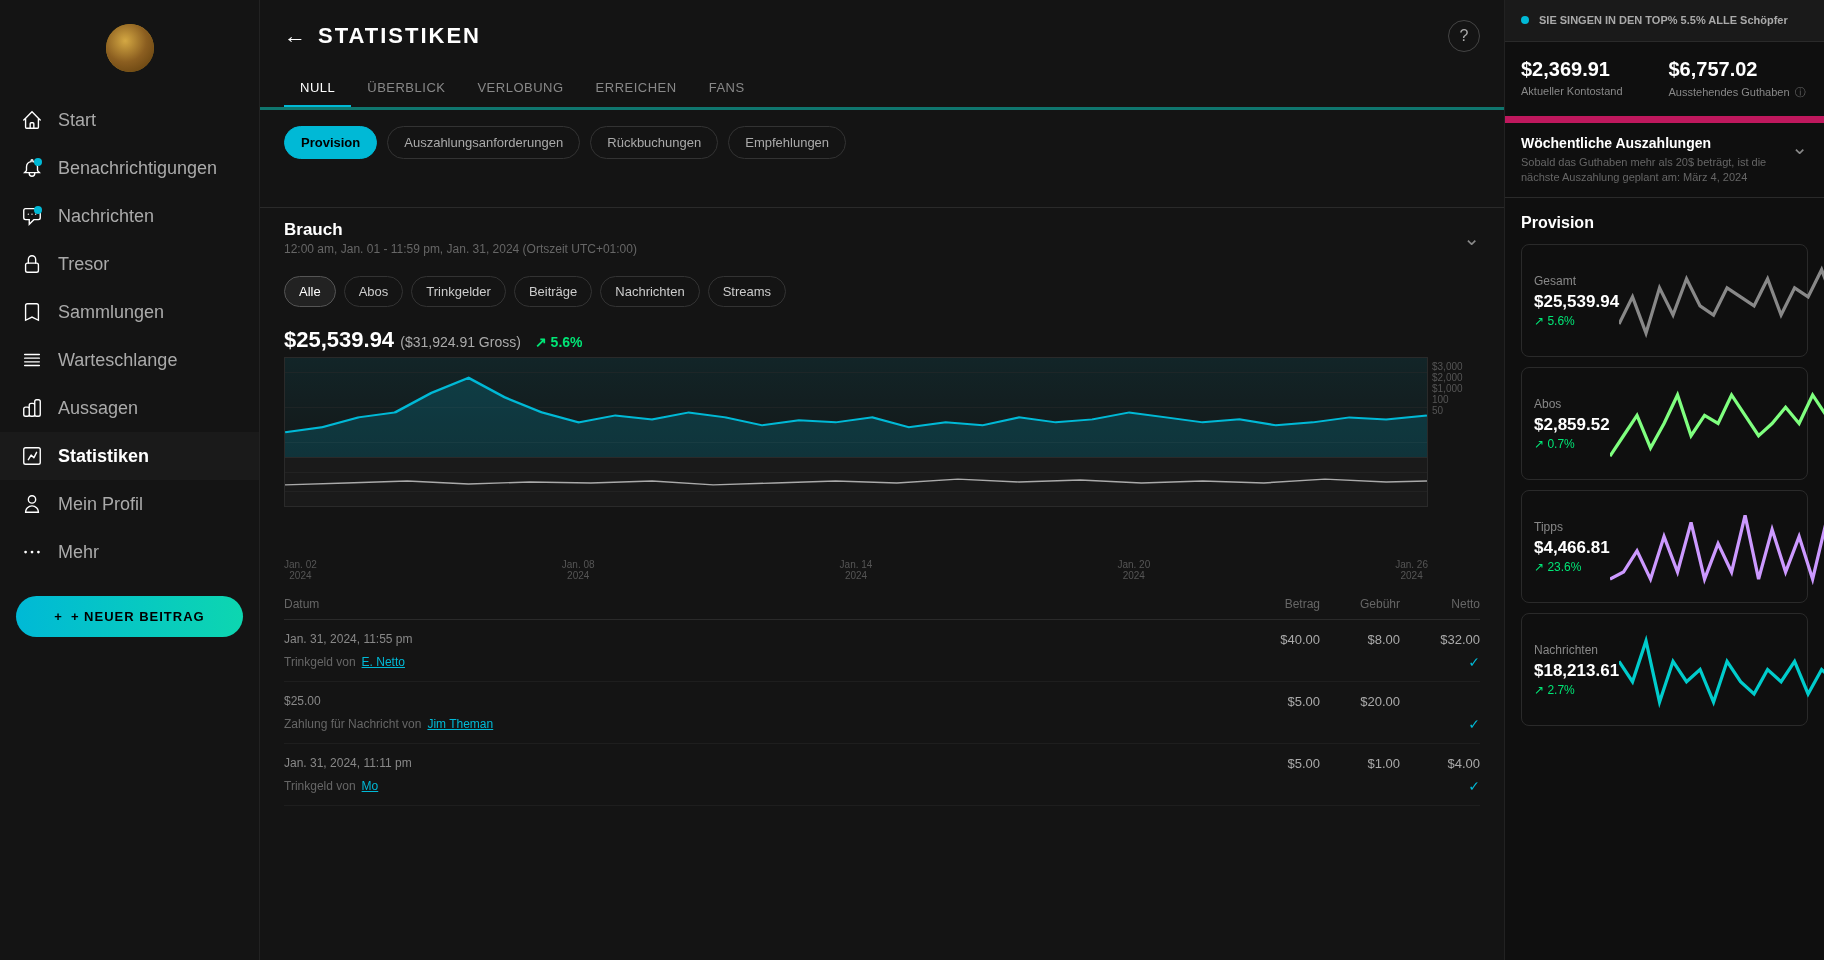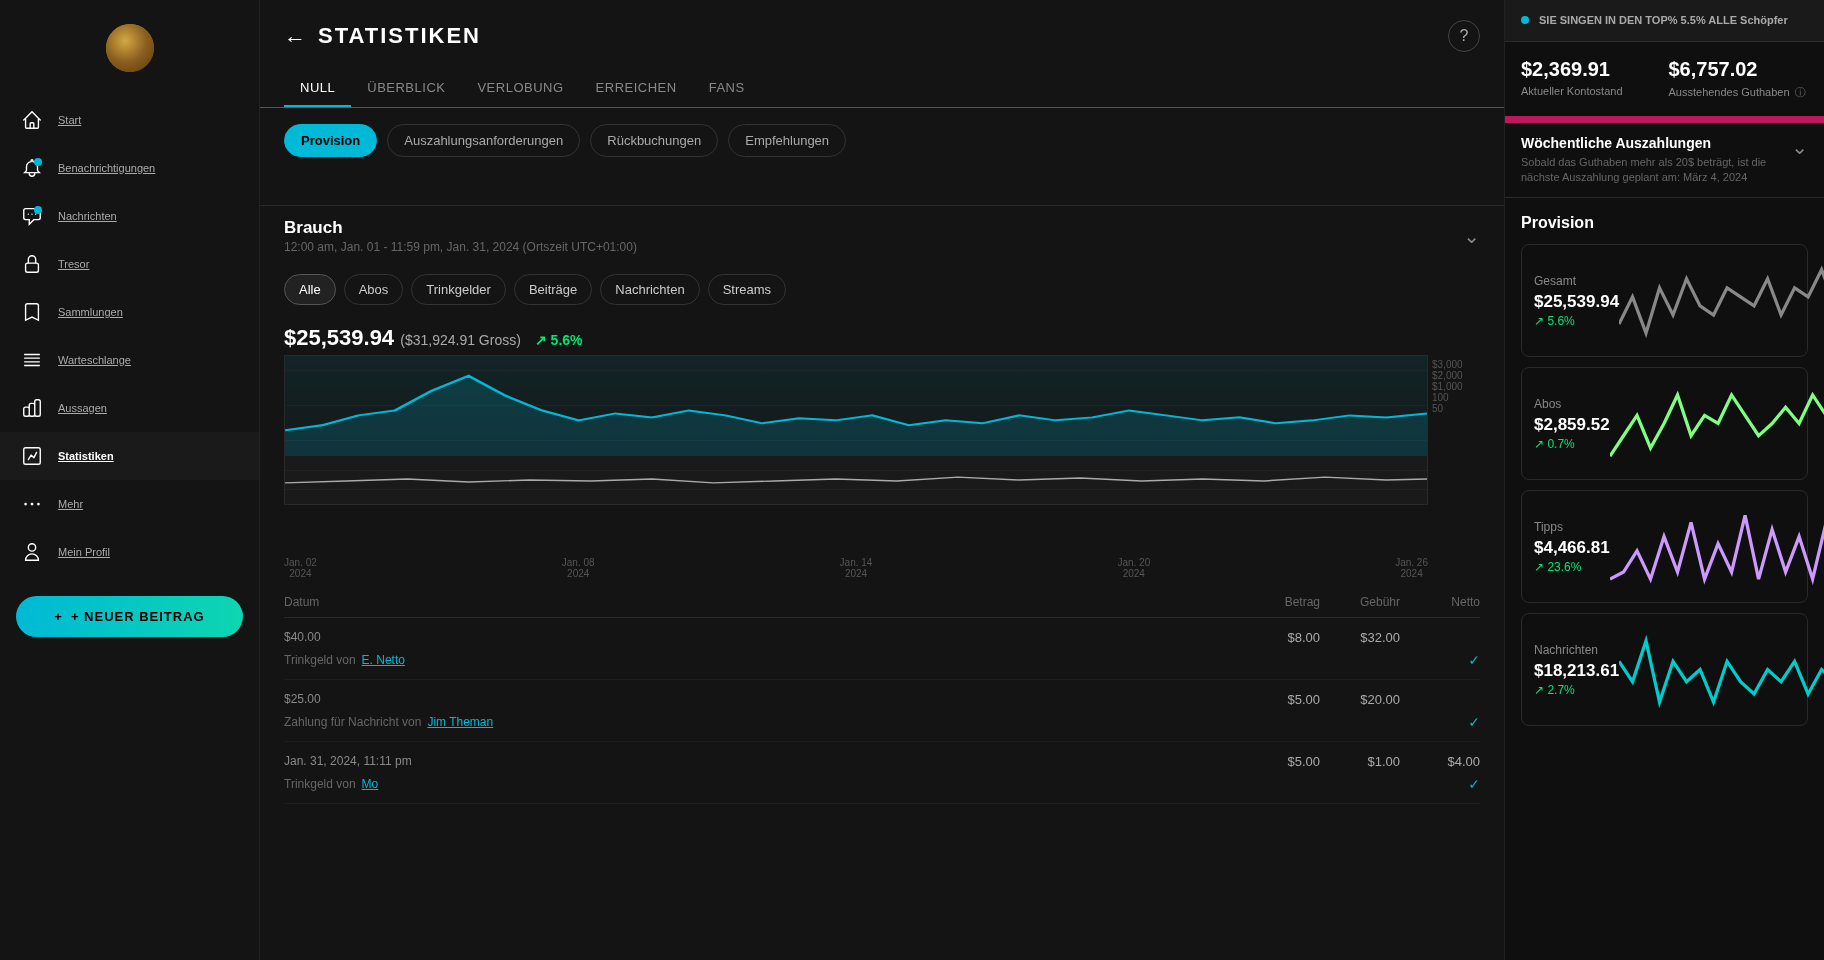--- a/index.html
+++ b/index.html
@@ -56,24 +56,23 @@
       height: 24px;
       display: flex;
       align-items: center;
       justify-content: center;
       flex-shrink: 0;
       position: relative;
     }
     .sidebar-icon svg { width: 22px; height: 22px; fill: #888; }
     .sidebar-item.active .sidebar-icon svg { fill: #00b9d6; }
     .sidebar-label {
-      font-size: 11px;
+      font-size: 18px;
       color: #aaa;
       font-weight: 400;
-      text-decoration: underline;
     }
     .sidebar-item.active .sidebar-label { color: #fff; font-weight: 600; }
     .badge-dot {
       width: 8px; height: 8px; border-radius: 50%;
       background: #00b9d6;
       position: absolute;
       top: 2px; right: 2px;
     }
     .new-post-btn {
       margin: 20px 16px 0 16px;
@@ -150,21 +149,21 @@
       display: flex;
       align-items: center;
       justify-content: center;
     }
 
     
     .main-tabs {
       display: flex;
       gap: 0;
       padding: 14px 24px 0 24px;
-      border-bottom: 1px solid #0f766e;
+      border-bottom: 3px solid #0f766e;
       margin-top: 4px;
     }
     .tab-item {
       padding: 10px 16px;
       font-size: 13px;
       font-weight: 500;
       color: #888;
       cursor: pointer;
       border-bottom: 2px solid transparent;
       text-transform: uppercase;
@@ -439,36 +438,36 @@
             <rect x="3" y="3" width="18" height="18" rx="2" stroke="currentColor" stroke-width="1.5" fill="none"></rect>
             <path d="M8 16l3-5 3 3 3-6" stroke="currentColor" stroke-width="1.5" fill="none" stroke-linecap="round" stroke-linejoin="round"></path>
           </svg>
 
     </div>
     <span class="sidebar-label">Statistiken</span>
   </div>
       <div class="sidebar-item">
     <div class="sidebar-icon" style="position:relative;">
       <svg viewBox="0 0 24 24">
+            <path d="M16 7a4 4 0 11-8 0 4 4 0 018 0zM12 14a7 7 0 00-7 7h14a7 7 0 00-7-7z" stroke="currentColor" stroke-width="1.5" fill="none" stroke-linecap="round"></path>
+          </svg>
+
+    </div>
+    <span class="sidebar-label">Mein Profil</span>
+  </div>
+      <div class="sidebar-item">
+    <div class="sidebar-icon" style="position:relative;">
+      <svg viewBox="0 0 24 24">
             <circle cx="5" cy="12" r="1.5" fill="currentColor"></circle>
             <circle cx="12" cy="12" r="1.5" fill="currentColor"></circle>
             <circle cx="19" cy="12" r="1.5" fill="currentColor"></circle>
           </svg>
 
     </div>
     <span class="sidebar-label">Mehr</span>
-  </div>
-      <div class="sidebar-item">
-    <div class="sidebar-icon" style="position:relative;">
-      <svg viewBox="0 0 24 24">
-            <path d="M16 7a4 4 0 11-8 0 4 4 0 018 0zM12 14a7 7 0 00-7 7h14a7 7 0 00-7-7z" stroke="currentColor" stroke-width="1.5" fill="none" stroke-linecap="round"></path>
-          </svg>
-
-    </div>
-    <span class="sidebar-label">Mein Profil</span>
   </div>
     </div>
 
   <button class="new-post-btn">
     <span>+</span>
     <span>+ NEUER BEITRAG</span>
   </button>
 </nav>
 
 <main class="main-content">
@@ -583,20 +582,21 @@
   <div class="data-table">
     <div class="table-header-row">
       <span class="th">Datum</span>
       <span class="th">Betrag</span>
       <span class="th">Gebühr</span>
       <span class="th">Netto</span>
     </div>
     <div id="table-body">
         <div class="table-row-group">
     <div class="table-row">
+      <span class="td">Jan. 31, 2024, 11:55 pm</span>
       <span class="td">$40.00</span>
       <span class="td">$8.00</span>
       <span class="td">$32.00</span>
     </div>
     <div style="display:flex; align-items:center; padding: 2px 0;">
       <span class="td-desc">
         <span>Trinkgeld von</span>
         <a class="td-link" href="#">E. Netto</a>
       </span>
       <span class="check-icon" style="margin-left:auto;">✓</span>

